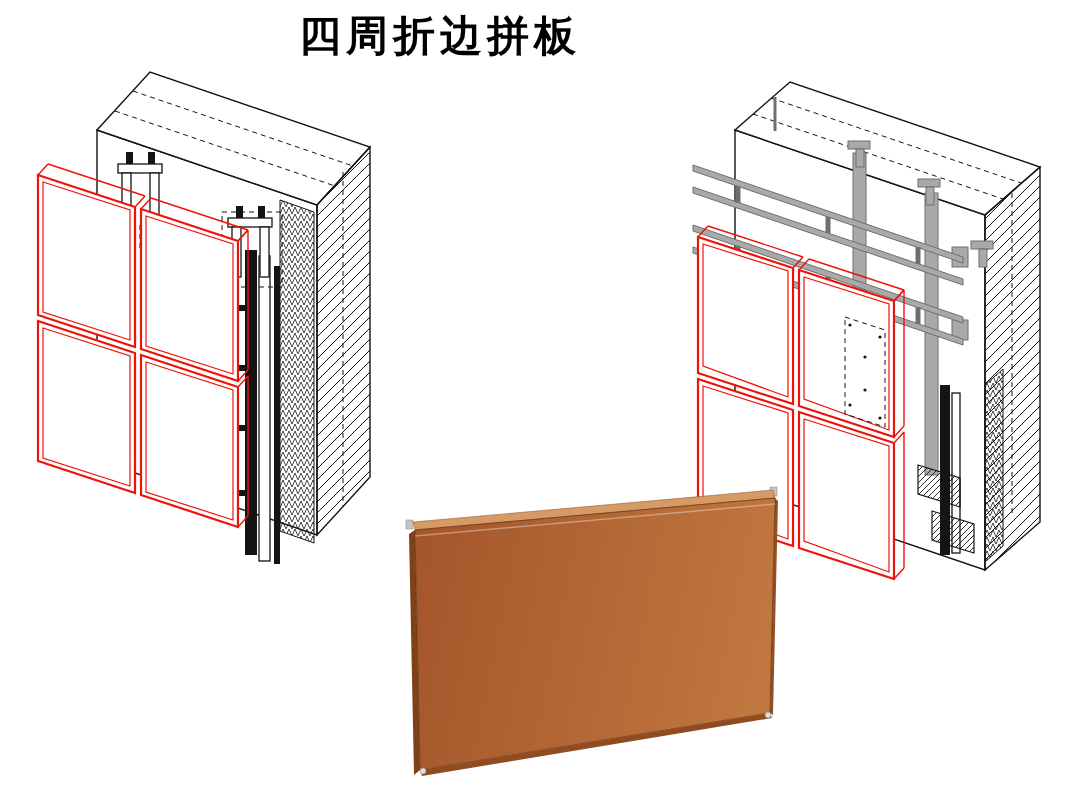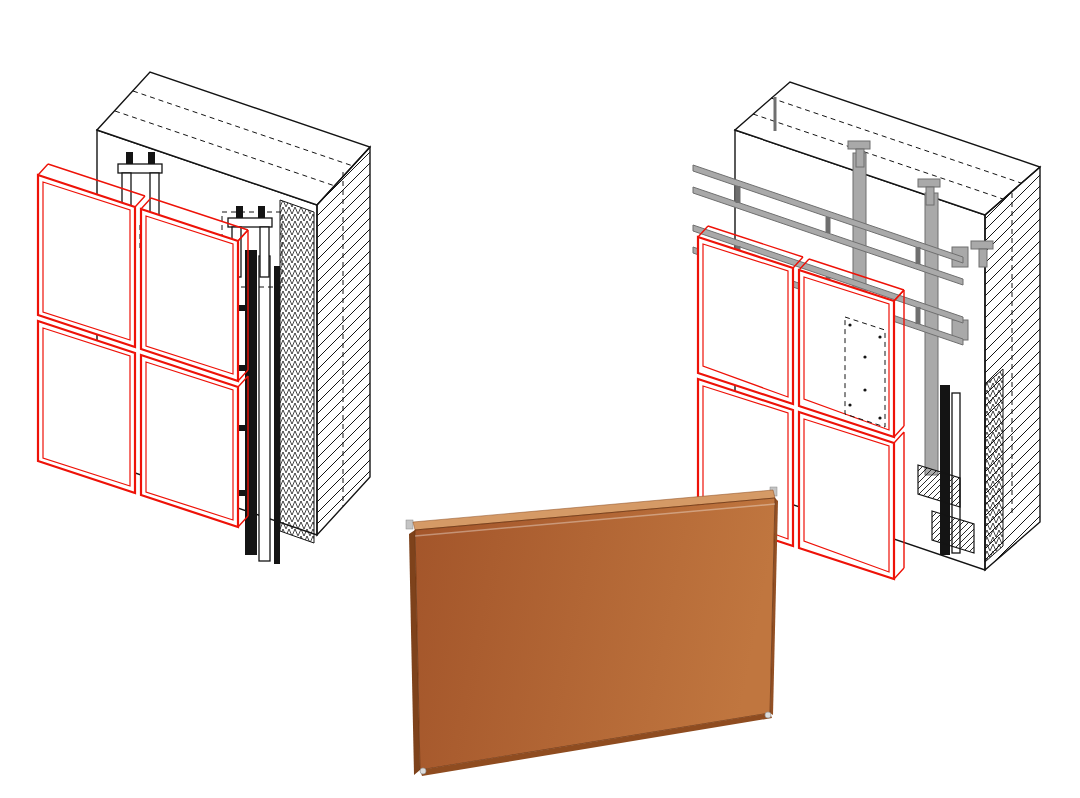--- a/index.html
+++ b/index.html
@@ -34,20 +34,21 @@
   .grayline{stroke:var(--rail-gray-dark);fill:none;}
   .cg1{stop-color:var(--copper-1);}
   .cg2{stop-color:var(--copper-2);}
   .copper-face{fill:url(#copperGrad);stroke:#6b3513;stroke-width:0.8;}
 </style>
 </head>
 <body style="background: rgb(255, 255, 255);">
 
 <div class="stage">
 
+  <div class="title">四周折边拼板</div>
 
   <svg class="fig" style="left:22px;top:60px;" width="380" height="510" viewBox="0 0 380 510">
     <defs>
       <pattern id="hatch" width="11" height="11" patternUnits="userSpaceOnUse">
         <path d="M0,11 L11,0" stroke="#141414" stroke-width="1"></path>
       </pattern>
       <pattern id="hatch2" width="6" height="6" patternUnits="userSpaceOnUse">
         <path d="M0,6 L6,0" stroke="#141414" stroke-width="0.9"></path>
       </pattern>
       <pattern id="insul" width="12" height="7" patternUnits="userSpaceOnUse">

